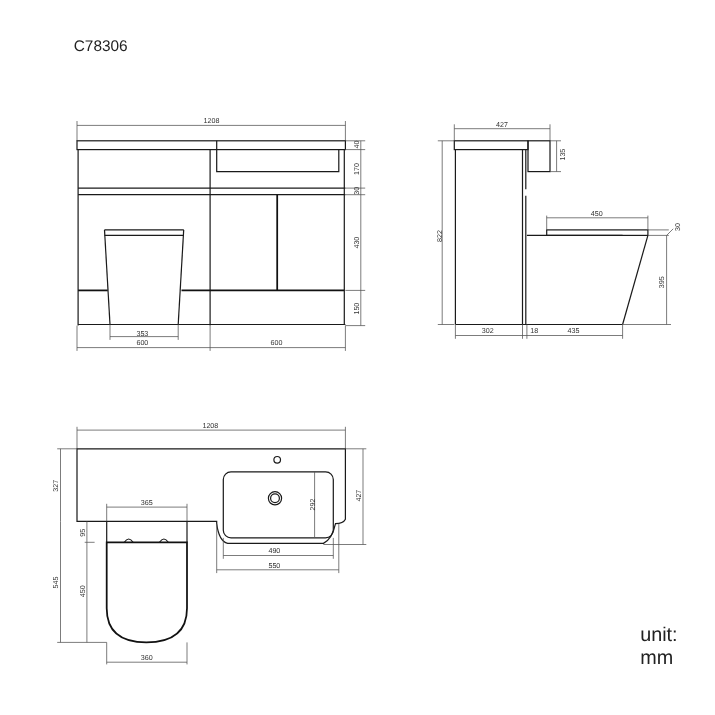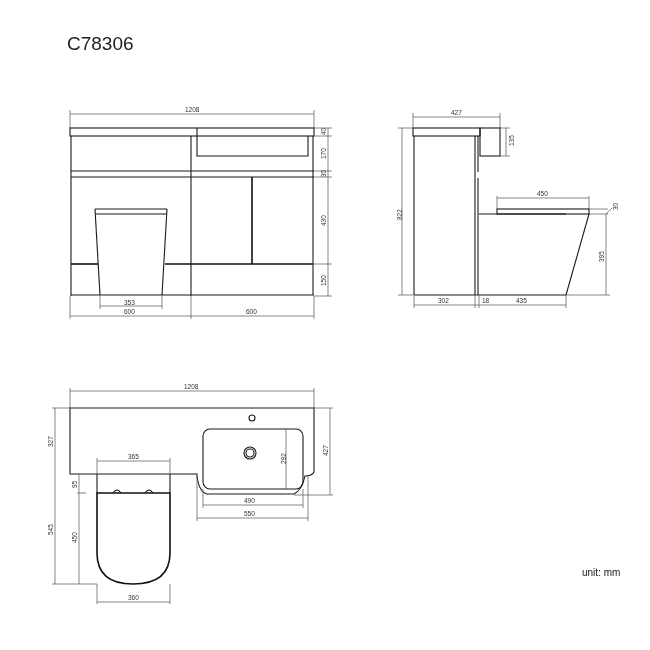--- a/index.html
+++ b/index.html
@@ -1,19 +1,19 @@
 <!DOCTYPE html>
 <html><head>
   <meta charset="utf-8">
   <style>
     html, body { margin: 0; padding: 0; background: #ffffff; }
     body { width: 650px; height: 650px; position: relative; overflow: hidden;
            font-family: "Liberation Sans", sans-serif; }
-    .model-code { position: absolute; left: 67px; top: 33px; font-size: 19px; color: #222; }
-    .unit-label { position: absolute; left: 582px; top: 567px; font-size: 10px; color: #222; text-align: center; }
+    .model-code { position: absolute; left: 67px; top: 33px; font-size: 14px; color: #222; }
+    .unit-label { position: absolute; left: 582px; top: 567px; font-size: 18px; color: #222; }
     svg { position: absolute; left: 0; top: 0; }
     .obj { fill: none; stroke: #1a1a1a; stroke-width: 1.1; }
     .thick { fill: none; stroke: #111; stroke-width: 1.6; }
     .dim { fill: none; stroke: #555; stroke-width: 0.7; }
     .dtxt { font-family: "Liberation Sans", sans-serif; font-size: 6.5px; fill: #333; }
   </style>
 </head>
 <body>
 
 <div class="model-code">C78306</div>

